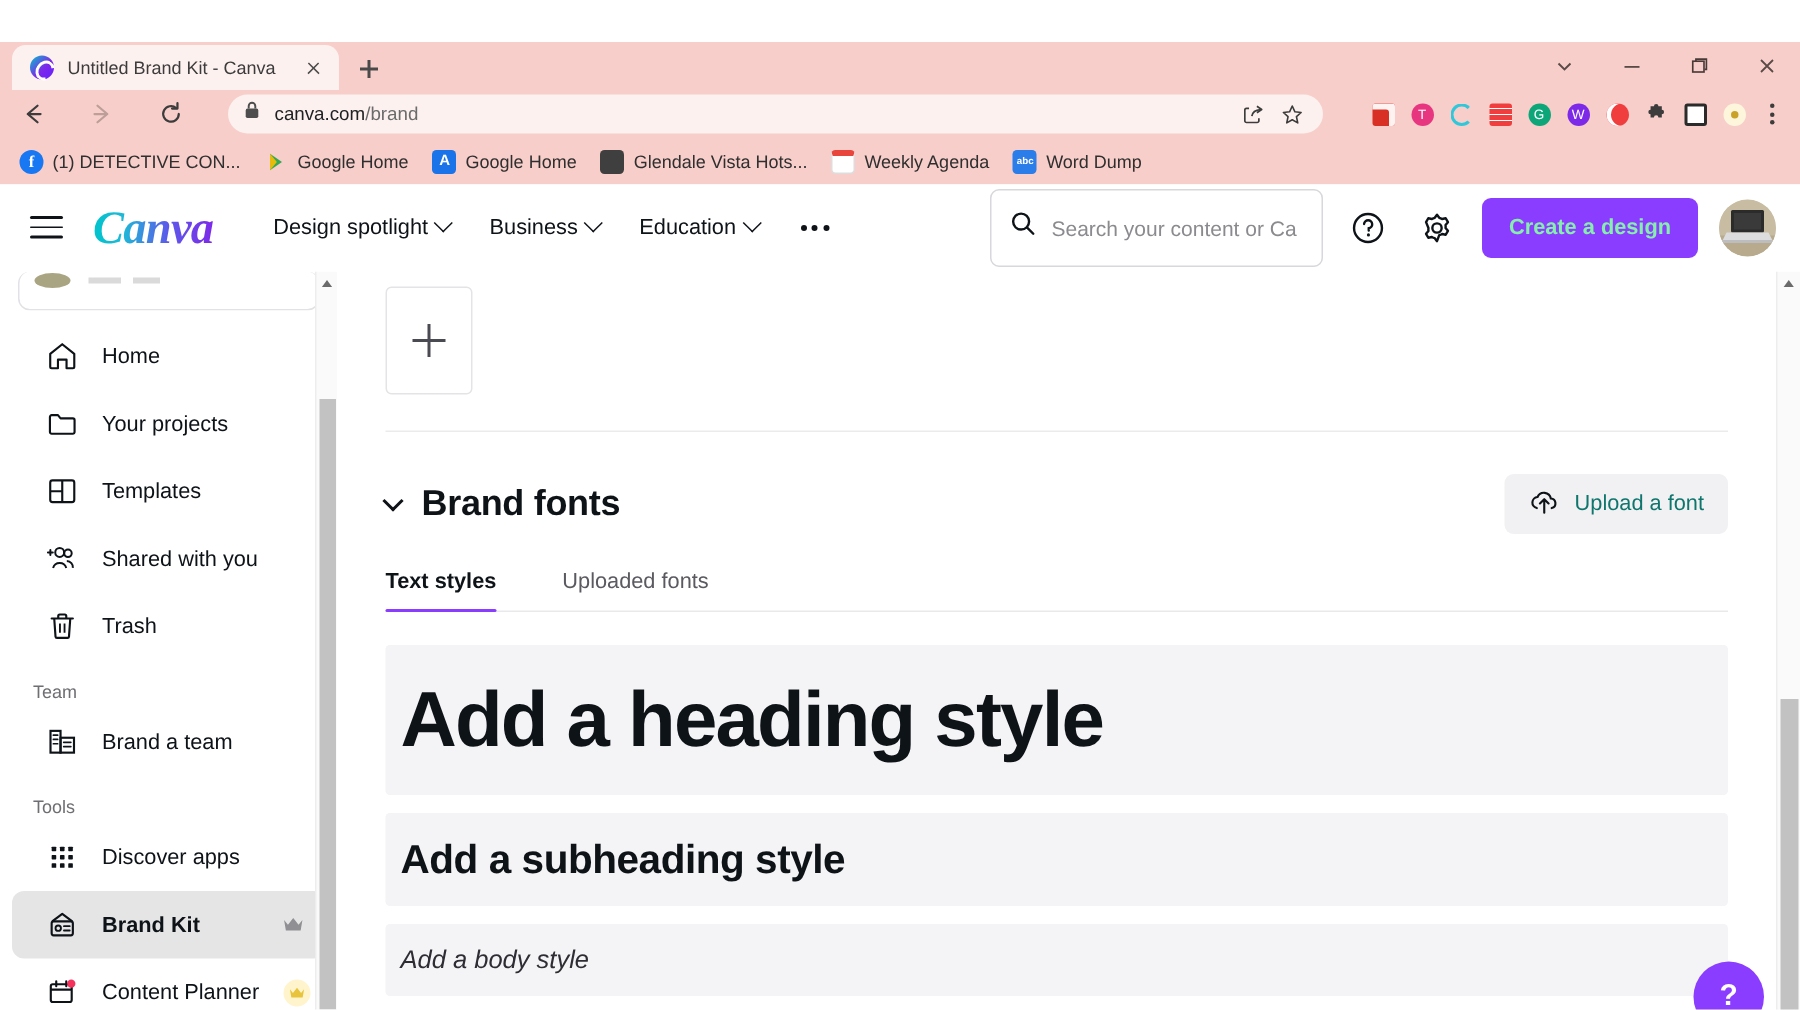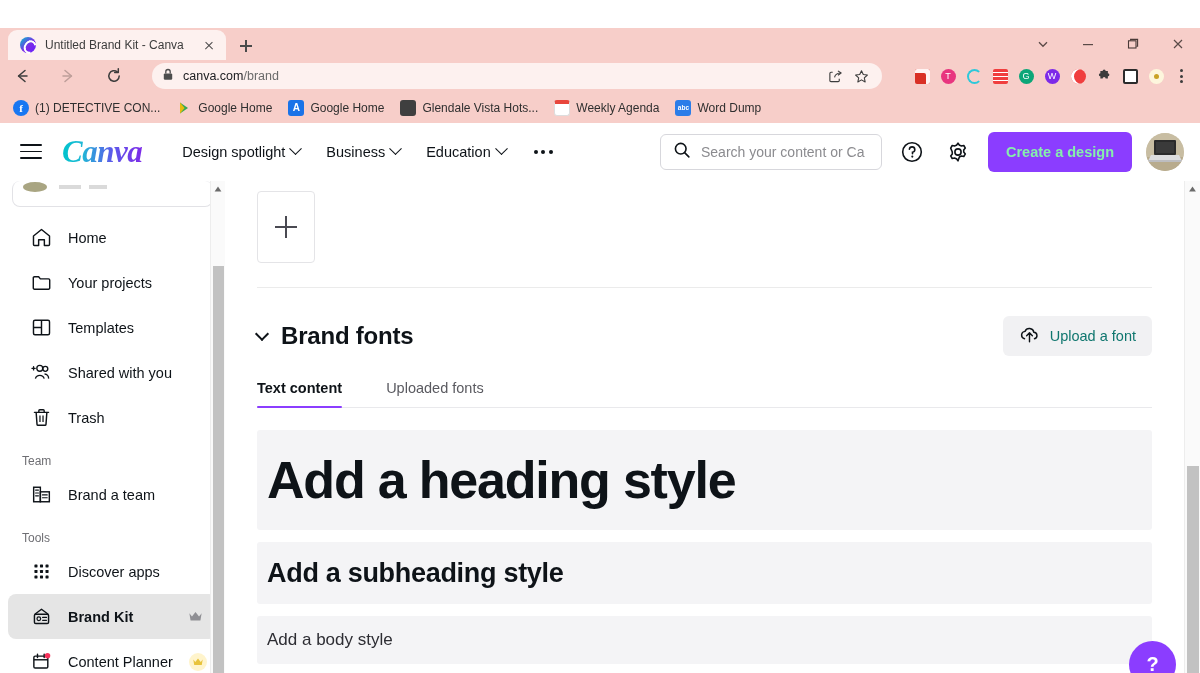--- a/index.html
+++ b/index.html
@@ -99,21 +99,21 @@
   }
   .navlinks { display: flex; align-items: center; gap: 26px; margin-left: 40px; }
   .navlink { display: flex; align-items: center; gap: 6px; font-size: 14.5px; color: #0e1318; }
   .caret { width: 9px; height: 9px; border-right: 1.6px solid #0e1318;
            border-bottom: 1.6px solid #0e1318; transform: rotate(45deg) translate(-2px,-2px); }
   .dots { display: flex; gap: 3.5px; padding: 6px 2px; }
   .dots i { width: 4px; height: 4px; border-radius: 50%; background: #0e1318; display: block; }
 
   .topbar-right { margin-left: auto; display: flex; align-items: center; gap: 14px; }
   .searchbox {
-    width: 222px; height: 36px; border: 1px solid #d7d7dc; border-radius: 6px;
+    width: 222px; height: 52px; border: 1px solid #d7d7dc; border-radius: 6px;
     display: flex; align-items: center; gap: 10px; padding: 0 12px; background: #fff;
     overflow: hidden;
   }
   .search-ph { font-size: 14px; color: #8b8b8f; white-space: nowrap; }
   .icon-btn { width: 32px; height: 32px; display: flex; align-items: center; justify-content: center; }
   .cta {
     height: 40px; background: #8b3dff; color: #86efac; border: none; border-radius: 6px;
     padding: 0 18px; font-size: 14.5px; font-weight: bold;
     font-family: "Liberation Sans", sans-serif; cursor: pointer;
   }
@@ -193,21 +193,21 @@
     background: #8b3dff; border-radius: 2px;
   }
 
   .style-list { margin-top: 22px; }
   .style-row {
     background: #f4f4f6; border-radius: 3px; display: flex; align-items: center;
     padding: 0 10px; margin-bottom: 12px; cursor: pointer; overflow: hidden;
   }
   .style-row.heading { height: 100px; }
   .style-row.subheading { height: 62px; }
-  .style-row.body { height: 48px; }
+  .style-row.body { height: 48px; font-style: italic; }
   .style-text { color: #0e1318; white-space: nowrap; }
   .style-row.heading .style-text { font-size: 52px; font-weight: bold; letter-spacing: -1.2px; }
   .style-row.subheading .style-text { font-size: 27px; font-weight: bold; letter-spacing: -0.3px; }
   .style-row.body .style-text { font-size: 17px; color: #2d2d33; }
 
   .help-fab {
     position: absolute; right: 24px; bottom: 13px; width: 47px; height: 47px;
     border-radius: 50%; background: #8b3dff; color: #fff; display: flex;
     align-items: center; justify-content: center; font-size: 20px; font-weight: bold;
     cursor: pointer; border: none; font-family: "Liberation Sans", sans-serif;
@@ -608,21 +608,21 @@
               <svg width="21" height="21" viewBox="0 0 22 22">
                   <path d="M5.8 15.4 a3.9 3.9 0 0 1 .5-7.7 a4.9 4.9 0 0 1 9.3 1 a3.4 3.4 0 0 1 .6 6.7" stroke="#0e1318" stroke-width="1.5" fill="none" stroke-linecap="round"></path>
                   <path d="M11 18.6 V9.4 M8 12.2 L11 9.2 L14 12.2" stroke="#0e1318" stroke-width="1.5" fill="none" stroke-linecap="round" stroke-linejoin="round"></path>
                 </svg>
             </span>
             <span class="upload-label">Upload a font</span>
           </button>
         </div>
 
         <div class="tabs">
-          <div class="tab-item active">Text content</div>
+          <div class="tab-item active">Text styles</div>
           <div class="tab-item">Uploaded fonts</div>
         </div>
 
         <div class="style-list">
           <div class="style-row heading">
             <span class="style-text">Add a heading style</span>
           </div>
           <div class="style-row subheading">
             <span class="style-text">Add a subheading style</span>
           </div>

